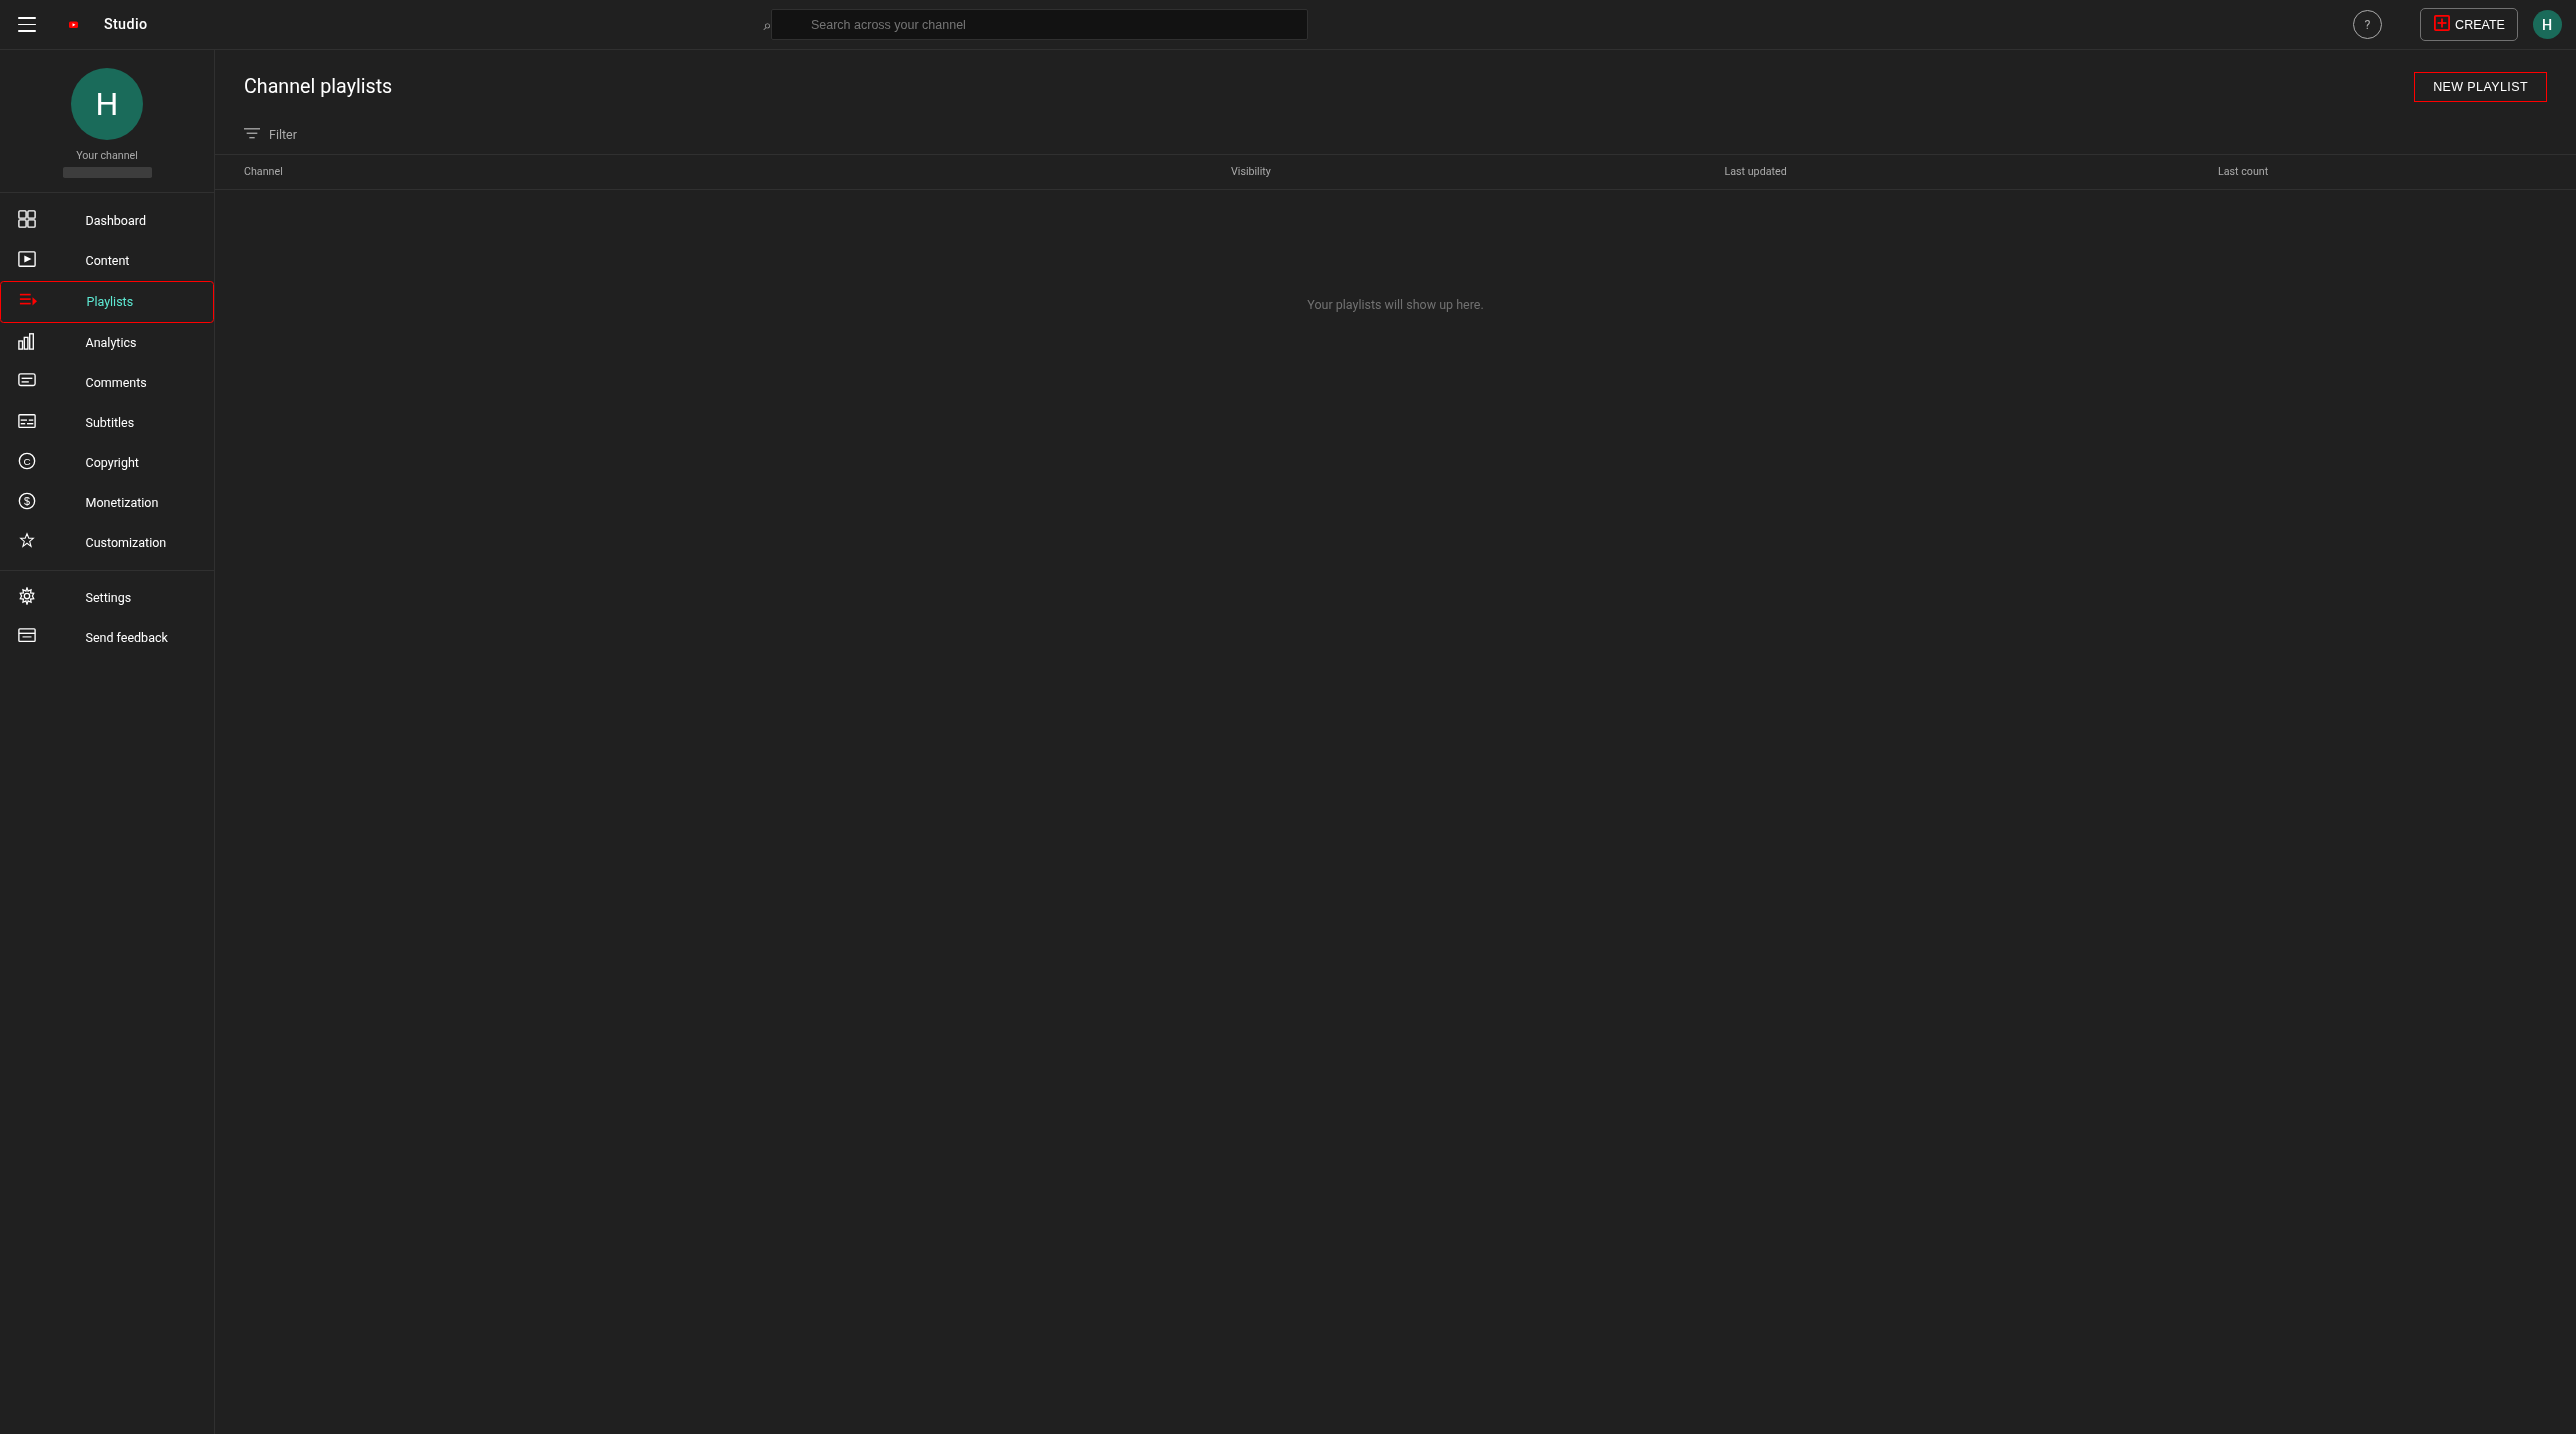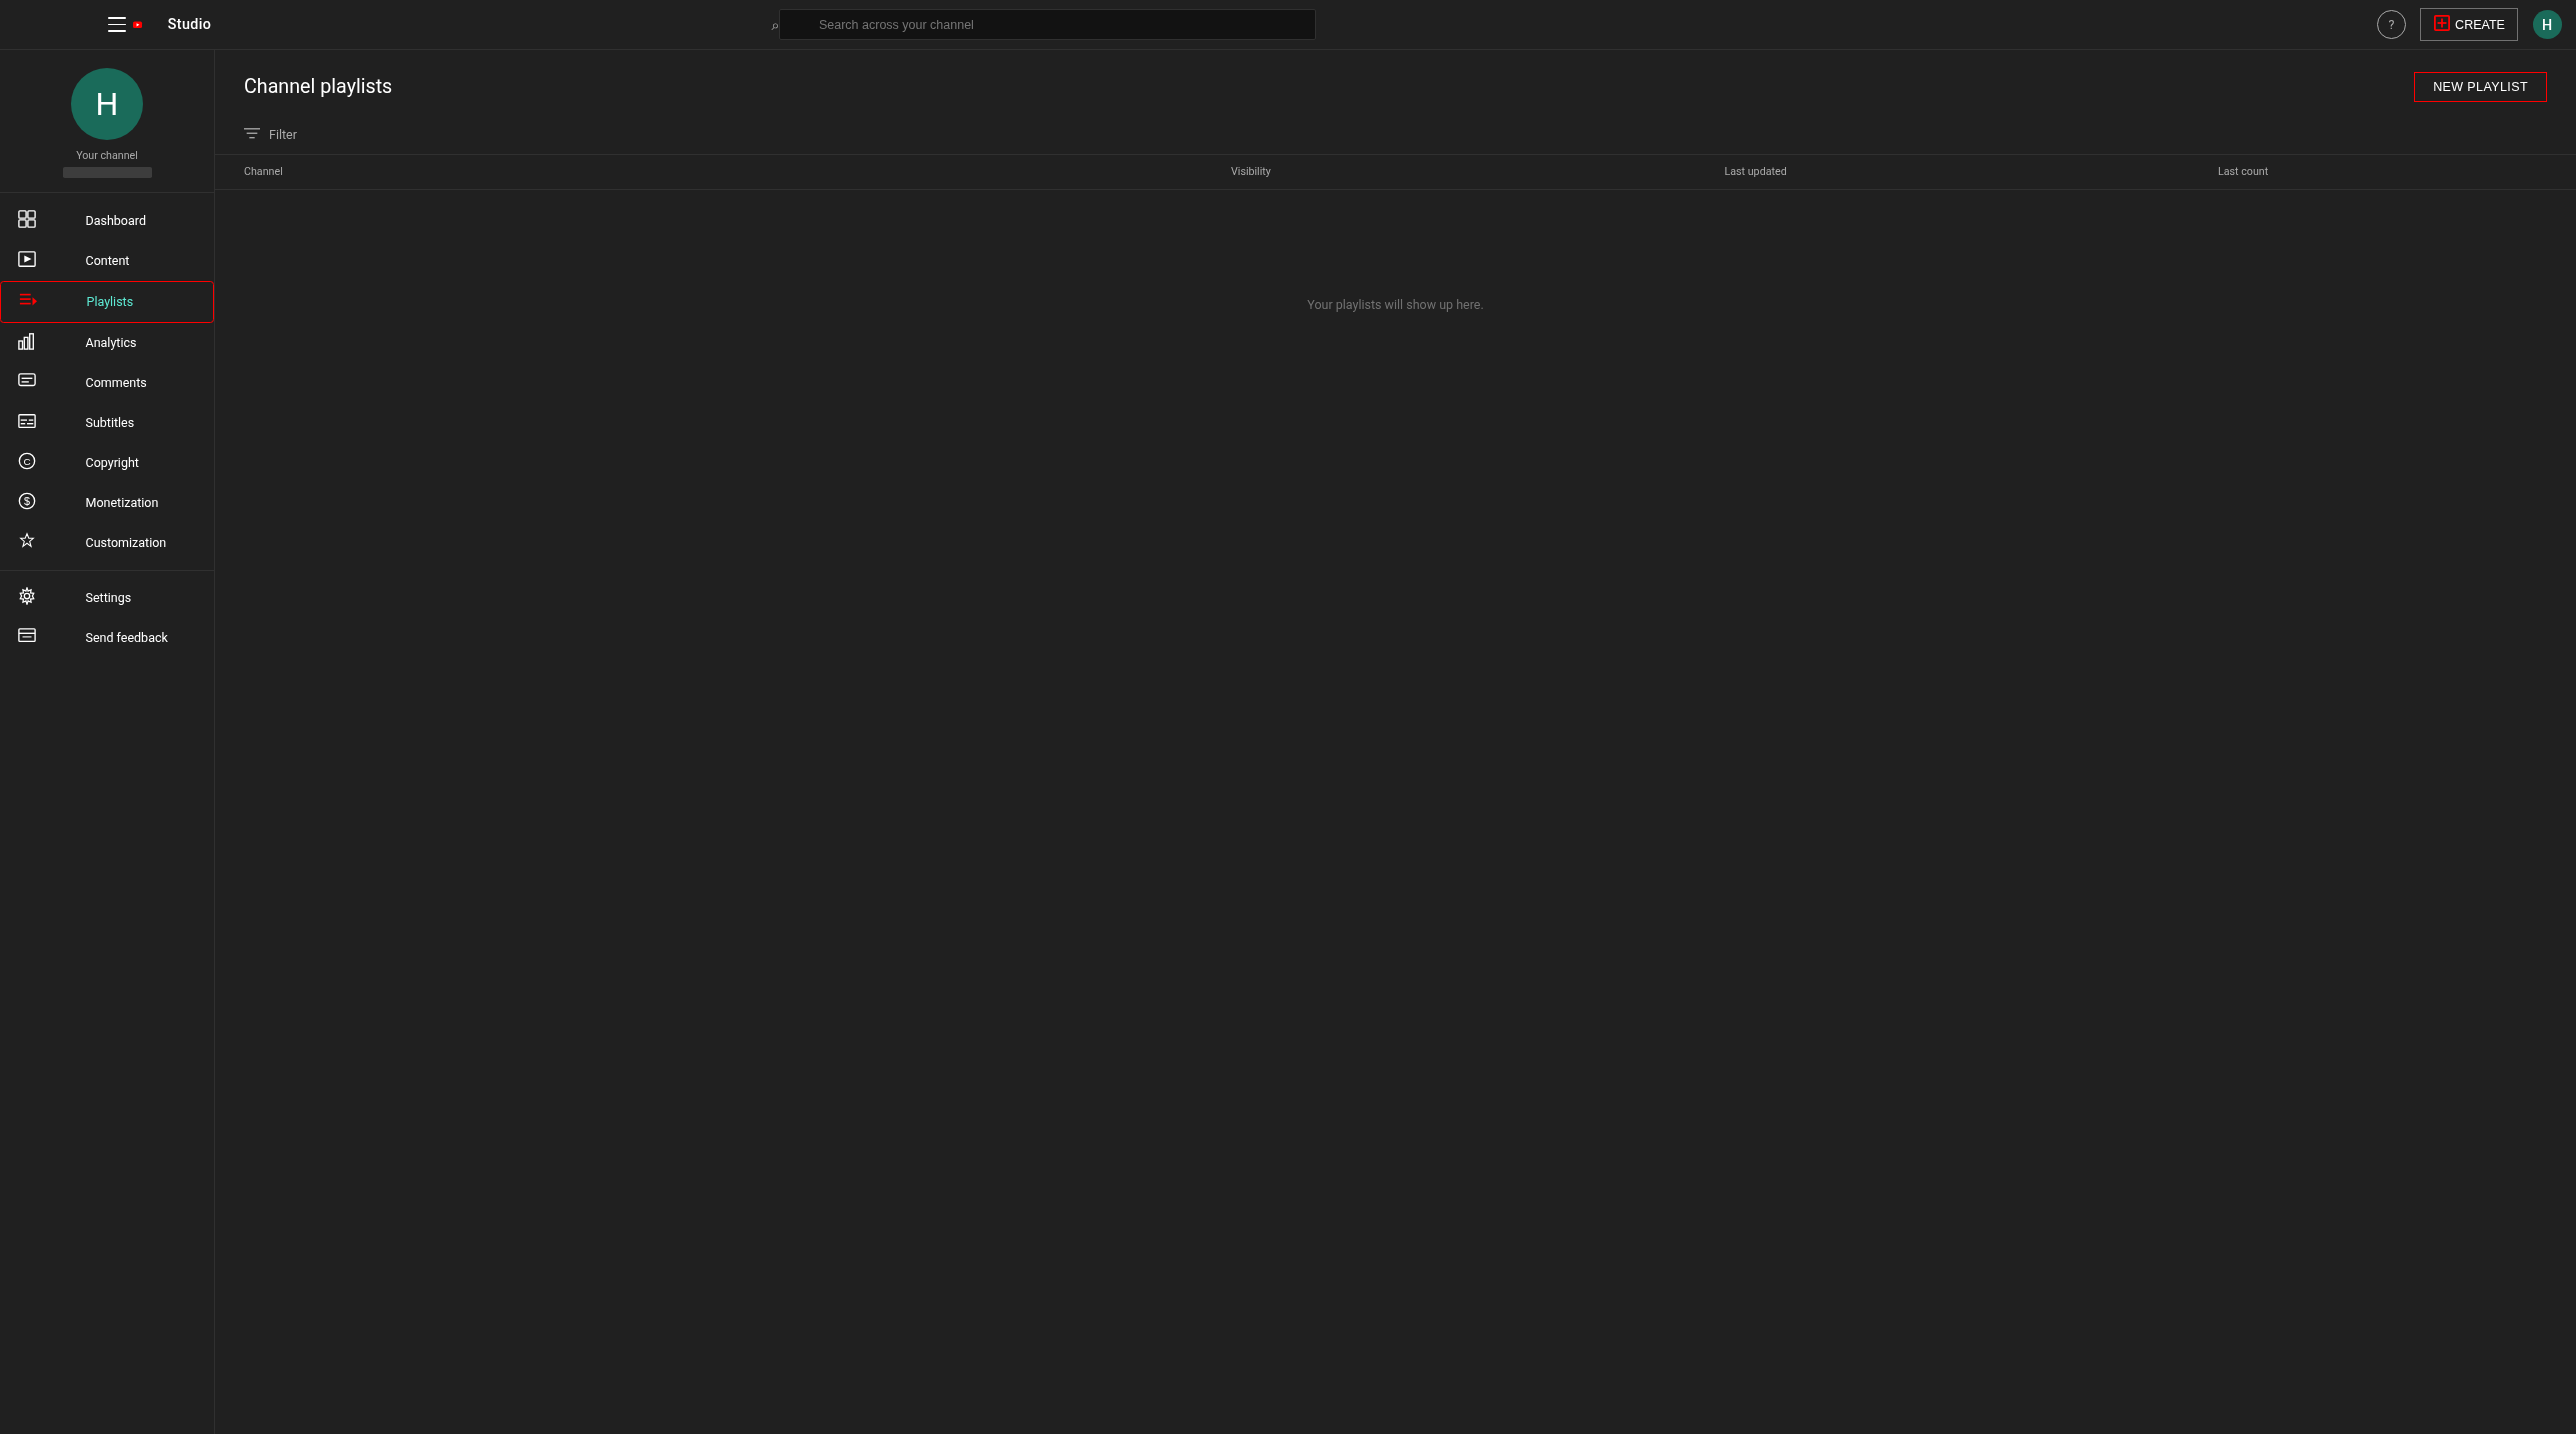--- a/index.html
+++ b/index.html
@@ -22,23 +22,22 @@
       align-items: center;
       padding: 0 14.3px;
       gap: 14.3px;
       border-bottom: 0.9px solid #303030;
       flex-shrink: 0;
       z-index: 10;
     }
     .header-left {
       display: flex;
       align-items: center;
-      gap: 4px;
+      gap: 30px;
       min-width: 197px;
-      justify-content: flex-end;
     }
     .hamburger-icon {
       cursor: pointer;
       display: flex;
       flex-direction: column;
       gap: 4.5px;
       padding: 3.6px;
     }
     .hamburger-icon span {
       display: block;
@@ -109,24 +108,25 @@
       cursor: pointer;
     }
     .create-btn {
       display: flex;
       align-items: center;
       gap: 5.4px;
       background: transparent;
       border: 0.9px solid #717171;
       color: #ffffff;
       padding: 5.4px 12.5px;
-      border-radius: 0;
+      border-radius: 5px;
       cursor: pointer;
       font-size: 12.5px;
       font-weight: 500;
+      margin-left: 24px;
     }
     .create-btn .create-icon {
       color: #ff0000;
       font-size: 16px;
       font-weight: bold;
     }
     .avatar {
       width: 29px;
       height: 29px;
       border-radius: 50%;

